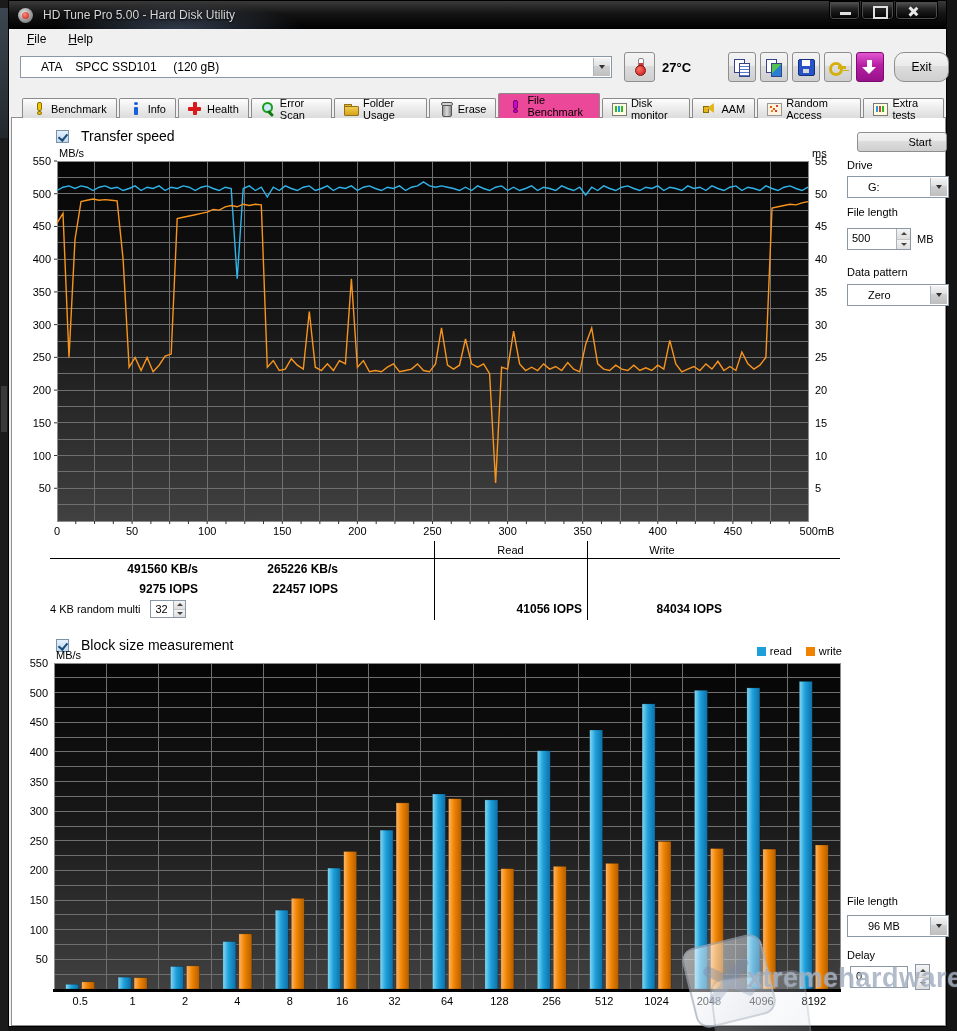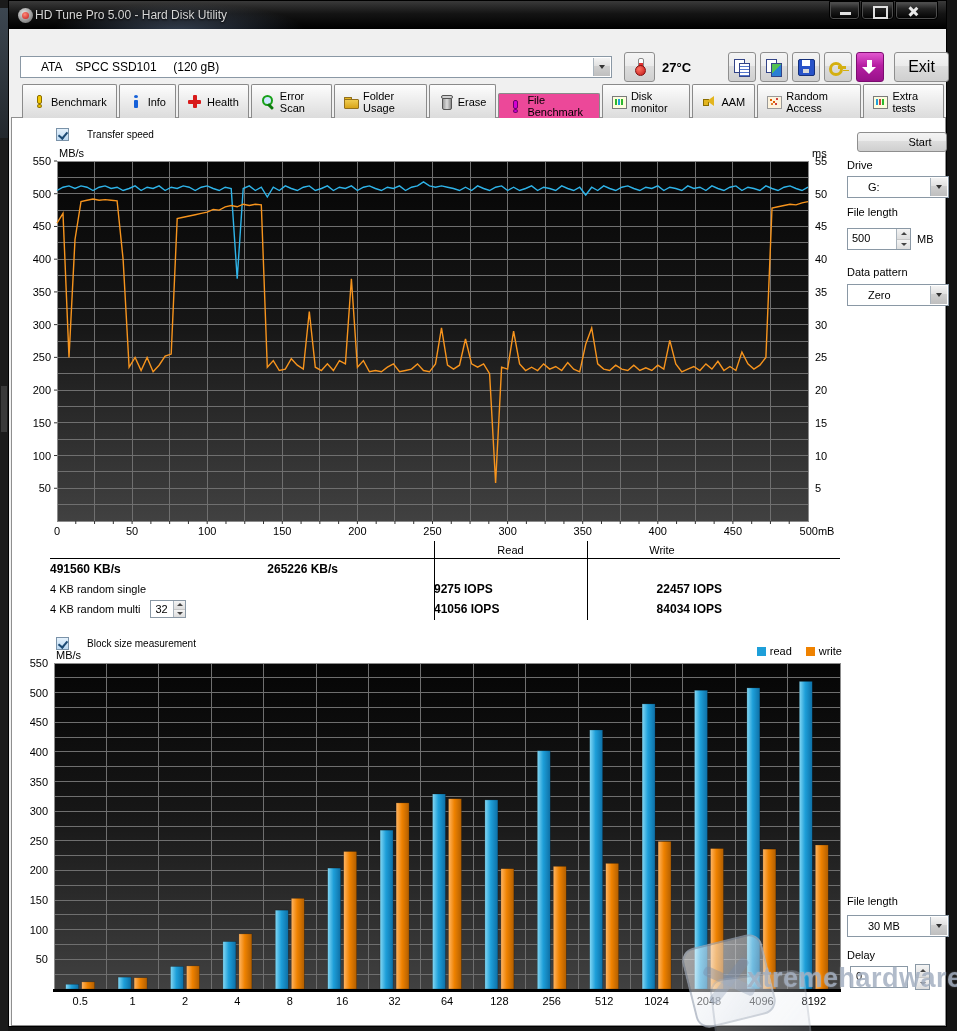--- a/index.html
+++ b/index.html
@@ -14,21 +14,21 @@
   .window { position:absolute; left:8px; top:0; width:939px; height:1027px; background:#f0f0f0; border:1px solid #000; }
 
   
   .titlebar { position:absolute; left:0; top:0; width:100%; height:28px;
     background:radial-gradient(ellipse 180px 40px at 170px 30px, rgba(90,110,140,.55), rgba(0,0,0,0) 70%),
                linear-gradient(#3a3a3a,#141414 45%,#000); display:flex; align-items:center; }
   .app-icon { width:15px; height:15px; margin-left:9px; border-radius:50%;
     background:radial-gradient(circle at 40% 35%, #e8e8e8, #9a9a9a 55%, #5a5a5a); position:relative; flex:none; }
   .app-icon::after { content:""; position:absolute; left:4px; top:4px; width:7px; height:7px; border-radius:50%;
     background:radial-gradient(circle at 40% 35%, #ff8a7a, #c01818); }
-  .title { color:#d6d6d6; font-size:12px; margin-left:2px; text-shadow:0 1px 2px #000; }
+  .title { color:#d6d6d6; font-size:12px; margin-left:10px; text-shadow:0 1px 2px #000; }
   .winbtns { position:absolute; right:8px; top:0; display:flex; gap:1px; }
   .wb { height:19px; background:linear-gradient(#555 0%,#222 40%,#000 100%); border:1px solid #000;
     box-shadow:inset 0 0 0 1px #4c4c4c; border-radius:0 0 4px 4px; position:relative; cursor:default; }
   .wb.min { width:31px; } .wb.max { width:33px; } .wb.close { width:43px; }
   .wb.min::before { content:""; position:absolute; left:10px; top:10px; width:11px; height:3px; background:#e0e0e0; }
   .wb.max::before { content:""; position:absolute; left:11px; top:4px; width:11px; height:9px; border:2px solid #e0e0e0; }
   .wb.close::before, .wb.close::after { content:""; position:absolute; left:16px; top:4px; width:2.5px; height:11px; background:#e8e8e8; }
   .wb.close::before { transform:rotate(45deg); } .wb.close::after { transform:rotate(-45deg); }
 
   
@@ -43,21 +43,21 @@
   .combo .combo-btn { position:absolute; right:1px; top:1px; bottom:1px; width:17px;
     background:linear-gradient(#f4f4f4,#e0e0e0 45%,#cfcfcf 46%,#bfbfbf); border-left:1px solid #aab4bd; display:flex; align-items:center; justify-content:center; }
   .arr-dn { width:0; height:0; border-left:3.5px solid transparent; border-right:3.5px solid transparent; border-top:4px solid #333; }
   .drive-combo { position:absolute; left:10px; top:7px; width:592px; height:22px; }
 
   .tbtn { background:linear-gradient(#f4f4f4,#ebebeb 45%,#ddd 46%,#cfcfcf); border:1px solid #8e8e8e; border-radius:3px;
     display:flex; align-items:center; justify-content:center; cursor:default; }
   .temp-btn { position:absolute; left:614px; top:3px; width:31px; height:30px; }
   .temp { position:absolute; left:652px; top:11px; font-size:13px; font-weight:bold; color:#000; }
   .tgroup-btn { position:absolute; top:3px; width:28px; height:30px; }
-  .exit-btn { position:absolute; left:884px; top:3px; width:55px; height:30px; font-size:16px; color:#000; }
+  .exit-btn { position:absolute; left:884px; top:3px; width:55px; height:30px; font-size:12px; color:#000;border-radius:10px; }
   .capture-btn { background:linear-gradient(#e257cf,#b61ea2 45%,#98128a); border-color:#7c0c70; }
 
   .icon18 { width:18px; height:18px; position:relative; display:inline-block; }
   .icon18::before, .icon18::after { content:""; position:absolute; }
   .thermometer-icon::before { left:7px; top:0; width:4px; height:12px; background:linear-gradient(#fff 30%,#e03030 30%); border:1px solid #888; border-radius:2px; }
   .thermometer-icon::after { left:4px; bottom:0; width:9px; height:9px; border-radius:50%; border:1px solid #801010;
     background:radial-gradient(circle at 35% 35%, #ff7060, #c01818); }
   .copy-report-icon::before { left:1px; top:1px; width:9px; height:12px; background:#fff; border:1px solid #334488; }
   .copy-report-icon::after { left:6px; top:5px; width:9px; height:12px; border:1px solid #334488;
     background:repeating-linear-gradient(#fff 0 2px, #5577cc 2px 3px); }
@@ -66,21 +66,21 @@
     background:linear-gradient(135deg,#53c153 45%,#2a7fd4 46%); }
   .save-icon::before { left:1px; top:1px; width:15px; height:15px; background:#2852c8; border:1px solid #15307a; border-radius:2px; }
   .save-icon::after { left:5px; top:2px; width:8px; height:6px; background:#fff; box-shadow:0 8px 0 -1px #d8d8d8; }
   .options-icon::before { left:0; top:4px; width:8px; height:8px; border:3px solid #d4af10; border-radius:50%; }
   .options-icon::after { left:9px; top:8px; width:8px; height:3px; background:#d4af10; box-shadow:4px 3px 0 -1px #d4af10; }
   .capture-icon::before { left:6px; top:2px; width:5px; height:7px; background:#fff; }
   .capture-icon::after { left:1px; top:9px; border-left:7.5px solid transparent; border-right:7.5px solid transparent; border-top:7px solid #fff; }
 
   
   .tabstrip { position:absolute; left:13px; top:92px; height:25px; display:flex; align-items:flex-end; z-index:3; }
-  .tab { height:34px; display:flex; align-items:center; gap:5px; padding:0 9px;
+  .tab { height:20px; display:flex; align-items:center; gap:5px; padding:0 9px;
     background:linear-gradient(#fdfdfd,#ececec 50%,#dcdcdc); border:1px solid #8a8a8a; border-bottom:none;
     border-radius:2px 2px 0 0; margin-right:2px; font-size:11px; color:#000; cursor:default; }
   .tab.active { height:25px; background:#ec4899; position:relative; z-index:4; }
 
   .ticon { width:14px; height:13px; position:relative; display:inline-block; flex:none; }
   .ticon::before, .ticon::after { content:""; position:absolute; }
   .ticon-benchmark::before { left:5px; top:0; width:3px; height:7px; background:#f4c800; border:1px solid #8a6d00; border-radius:2px; }
   .ticon-benchmark::after { left:5px; bottom:0; width:3px; height:2px; background:#f4c800; border:1px solid #8a6d00; border-radius:50%; }
   .ticon-file-benchmark::before { left:5px; top:0; width:3px; height:7px; background:#d400d4; border:1px solid #6a006a; border-radius:2px; }
   .ticon-file-benchmark::after { left:5px; bottom:0; width:3px; height:2px; background:#d400d4; border:1px solid #6a006a; border-radius:50%; }
@@ -100,37 +100,37 @@
   .ticon-aam::after { left:5px; top:1px; width:0; height:0; border-top:5.5px solid transparent; border-bottom:5.5px solid transparent; border-right:7px solid #e3b51e; }
   .ticon-random-access::before { left:0; top:1px; width:13px; height:11px; background:#fdf3dd; border:1px solid #999; }
   .ticon-random-access::after { left:3px; top:4px; width:2px; height:2px; background:#e05a00;
     box-shadow:3px 2px 0 #e05a00, 6px -1px 0 #d04040, 1px 4px 0 #e08030, 5px 4px 0 #d04040; }
   .ticon-extra-tests::before { left:0; top:1px; width:13px; height:11px; background:#fdfdde; border:1px solid #7a7a7a; }
   .ticon-extra-tests::after { left:3px; bottom:3px; width:2px; height:6px; background:#1e9fd9; box-shadow:3px 0 0 #d04040, 6px 0 0 #2db82d; }
 
   
   .panel { position:absolute; left:2px; top:116px; width:935px; height:909px; background:#fff; border:1px solid #8f8f8f; z-index:2; }
 
-  .cbrow { position:absolute; display:flex; align-items:center; gap:18px; font-size:10px; color:#000; }
+  .cbrow { position:absolute; display:flex; align-items:center; gap:12px; font-size:14px; color:#000; }
   .checkbox { width:13px; height:13px; border:1px solid #7a92a8; background:linear-gradient(#e4f1fc,#bcd9f2); position:relative; flex:none; }
   .checkbox::after { content:""; position:absolute; left:3px; top:1px; width:4px; height:7px;
     border-right:2px solid #1c4a74; border-bottom:2px solid #1c4a74; transform:rotate(40deg); }
 
   .chart-svg { position:absolute; }
   svg text { font-family:"Liberation Sans","DejaVu Sans",sans-serif; }
 
   
   .results { position:absolute; left:38px; top:423px; width:790px; font-size:11px; color:#000; }
   .res-header { display:flex; height:17px; align-items:center; }
   .res-header .h-read { width:153px; margin-left:384px; text-align:center; }
   .res-header .h-write { width:150px; text-align:center; }
   .res-hr { border-top:1px solid #000; }
   .res-row { display:flex; height:20px; align-items:center; }
   .res-label { width:384px; display:flex; align-items:center; }
-  .res-read { width:153px; text-align:left; padding-right:5px; font-weight:bold; font-size:12px; }
+  .res-read { width:153px; text-align:right; padding-right:5px; font-weight:bold; font-size:12px; }
   .res-write { width:135px; text-align:right; font-weight:bold; font-size:12px; }
   .res-vline { position:absolute; top:0; width:1px; height:79px; background:#000; }
 
   
   .spinbox { background:#fff; border:1px solid #8a98a5; display:flex; align-items:stretch; }
   .spinbox .spin-val { flex:1; font-size:11px; padding:3px 4px 0 4px; }
   .spin-col { width:14px; border-left:1px solid #aab4bd; display:flex; flex-direction:column; }
   .spin-col .sp { flex:1; background:linear-gradient(#f4f4f4,#ddd); display:flex; align-items:center; justify-content:center; border-bottom:1px solid #c6c6c6; }
   .spin-col .sp:last-child { border-bottom:none; }
   .tri-up { width:0; height:0; border-left:3px solid transparent; border-right:3px solid transparent; border-bottom:3.5px solid #444; }
@@ -167,20 +167,24 @@
   <div class="titlebar">
     <span class="app-icon"></span>
     <span class="title">HD Tune Pro 5.00 - Hard Disk Utility</span>
     <div class="winbtns">
       <span class="wb min"></span>
       <span class="wb max"></span>
       <span class="wb close"></span>
     </div>
   </div>
 
+  <div class="menubar">
+      <span class="menu-item">File</span>
+      <span class="menu-item">Help</span>
+    </div>
 
   <div class="toolbar">
     <div class="combo drive-combo">
       <span class="combo-text">ATA    SPCC SSD101     (120 gB)</span>
       <span class="combo-btn">
           <i class="arr-dn"></i>
         </span>
     </div>
     <div class="tbtn temp-btn">
       <span class="icon18 thermometer-icon"></span>
@@ -414,23 +418,20 @@
         <span class="h-read">Read</span>
         <span class="h-write">Write</span>
       </div>
       <div class="res-hr"></div>
       <div id="res-rows">
           <div class="res-row">
             <span class="res-read">491560 KB/s</span>
             <span class="res-write">265226 KB/s</span>
           </div>
           <div class="res-row">
-            <span class="res-label">
-              <span>4 KB random single</span>
-            </span>
             <span class="res-read">9275 IOPS</span>
             <span class="res-write">22457 IOPS</span>
           </div>
           <div class="res-row">
             <span class="res-label">
               <span>4 KB random multi</span>
               <span class="spinbox" style="width: 36px; height: 18px; margin-left: 10px;">
                 <span class="spin-val" style="padding-top:2px">32</span>
                 <span class="spin-col" style="width:12px">
                   <span class="sp">
@@ -607,21 +608,21 @@
     <span class="side-label" style="left:835px; top:148px;">Data pattern</span>
     <div class="combo side-combo" style="left:835px; top:166px; width:102px;">
       <span class="combo-text">Zero</span>
       <span class="combo-btn">
           <i class="arr-dn"></i>
         </span>
     </div>
 
     <span class="side-label" style="left:835px; top:777px;">File length</span>
     <div class="combo side-combo" style="left:835px; top:797px; width:102px;">
-      <span class="combo-text">30 MB</span>
+      <span class="combo-text">96 MB</span>
       <span class="combo-btn">
           <i class="arr-dn"></i>
         </span>
     </div>
 
     <span class="side-label" style="left:835px; top:831px;">Delay</span>
     <div style="position:absolute; left:838px; top:848px; width:58px; height:22px; background:#fff; border:1px solid #8a98a5; font-size:11px; padding:3px 0 0 5px;">0</div>
     <div class="spin-col" style="position:absolute; left:903px; top:846px; width:15px; height:26px; border:1px solid #8a98a5;">
       <span class="sp">
           <i class="tri-up"></i>

